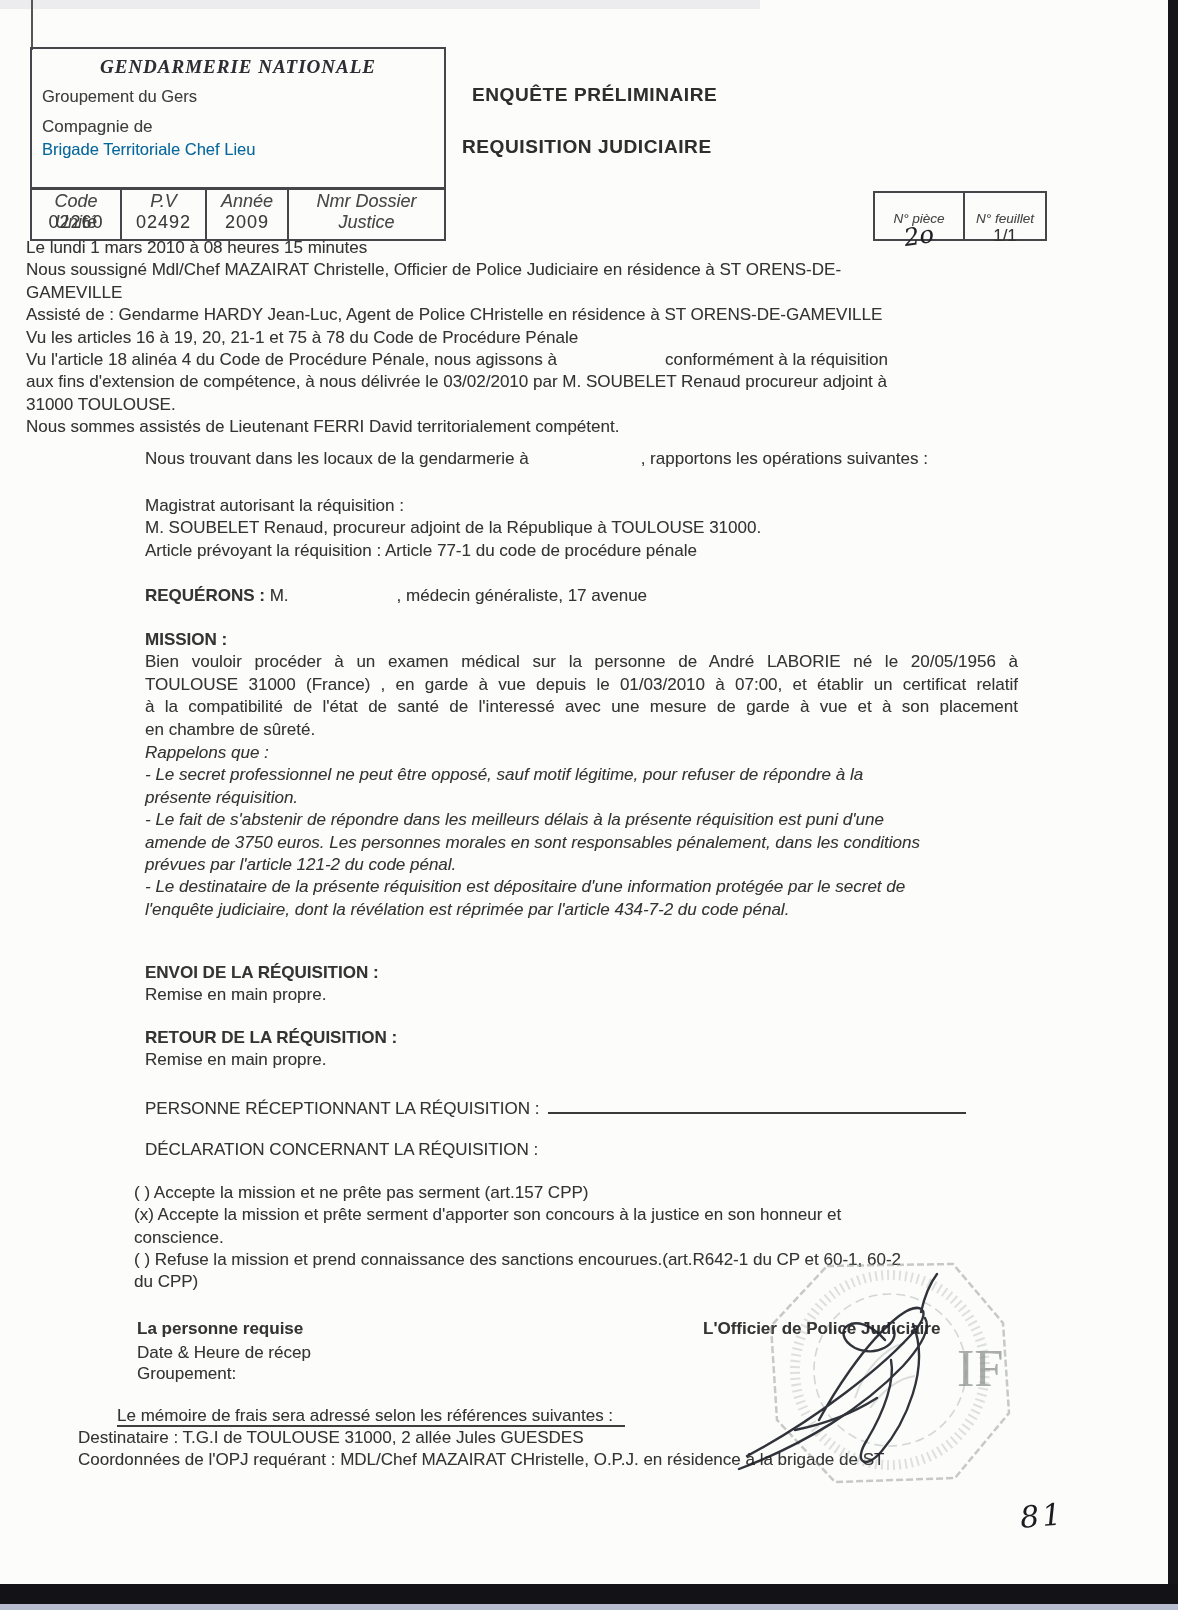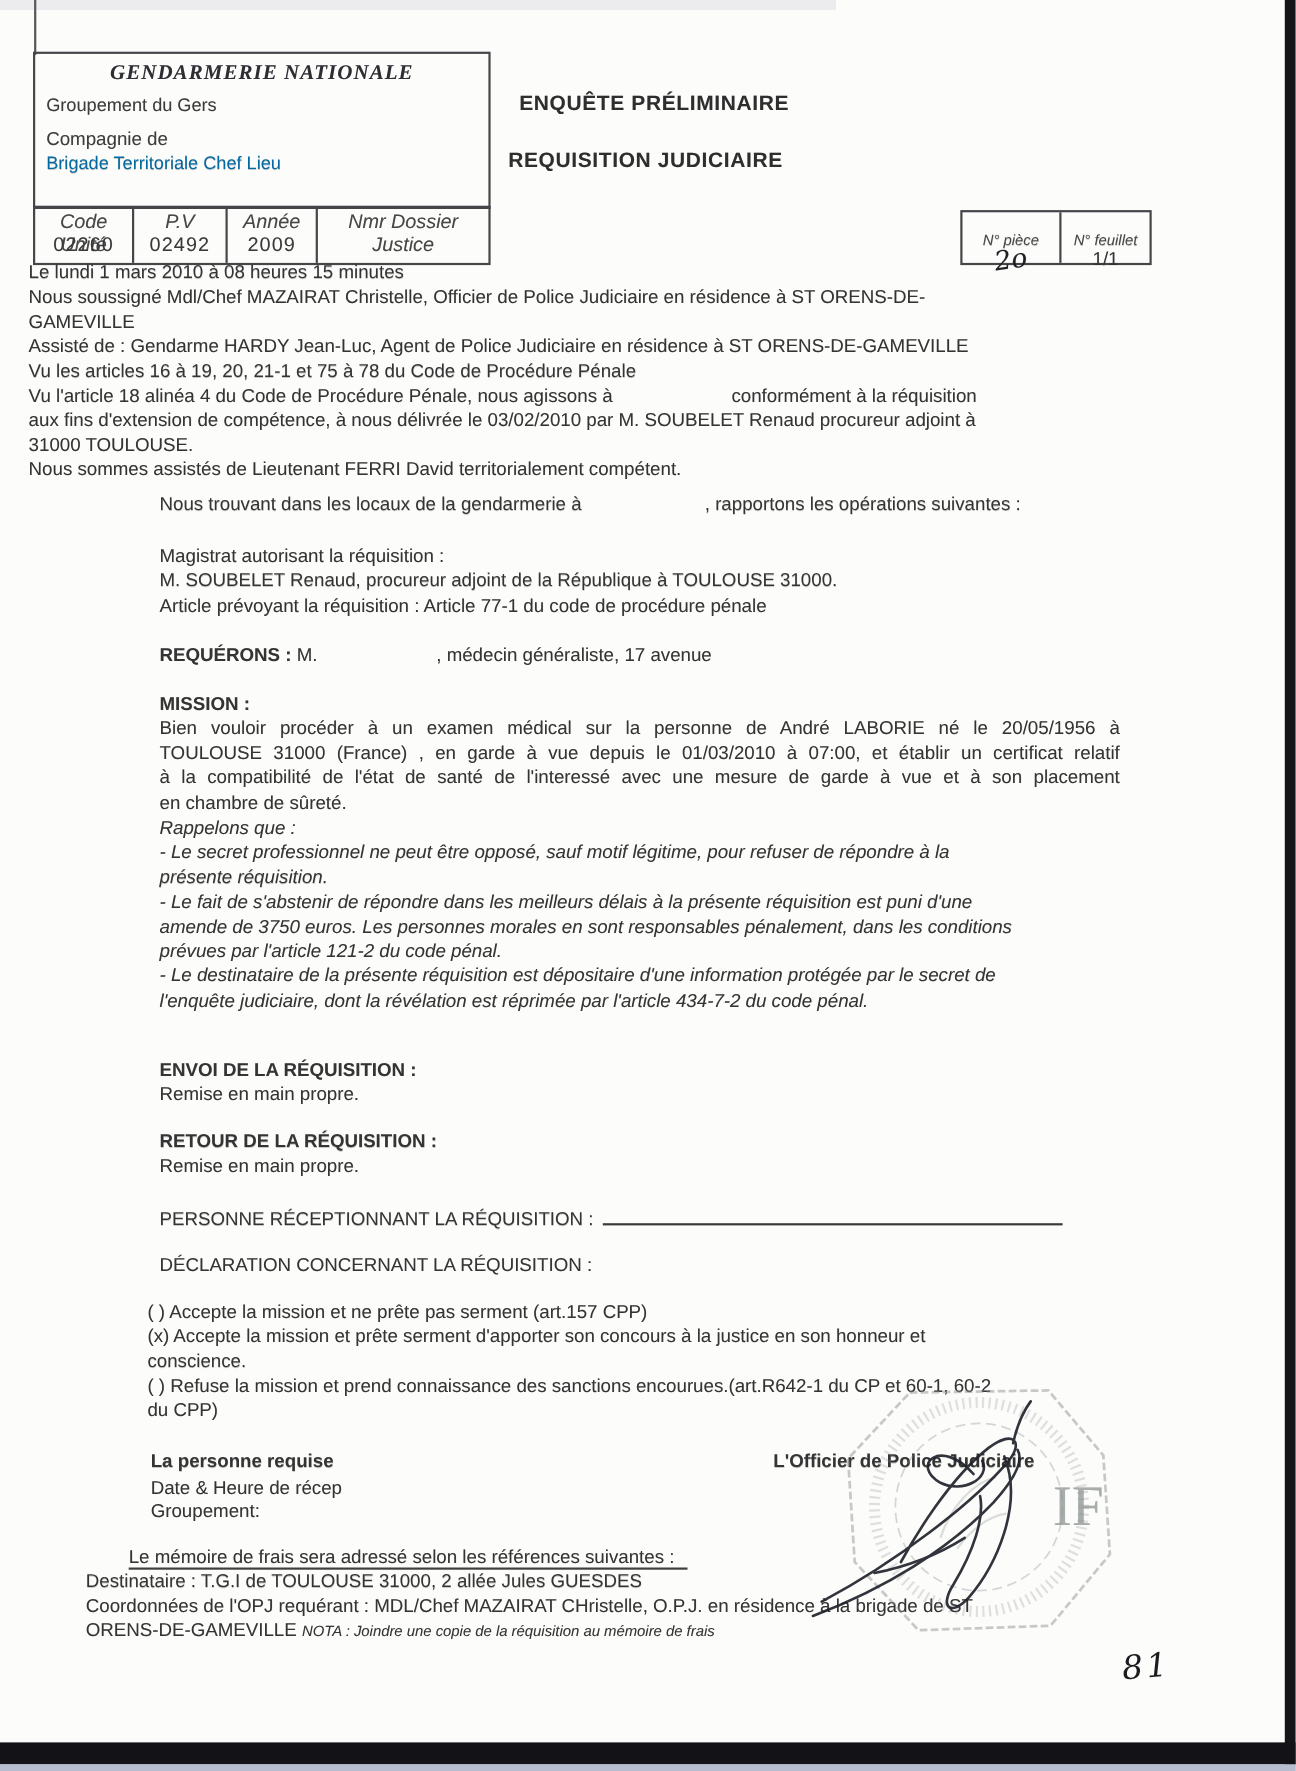--- a/index.html
+++ b/index.html
@@ -112,21 +112,21 @@
     <div class="pcell p2">
       <div class="plabel">N° feuillet</div>
       <div class="pval">1/1</div>
     </div>
   </div>
 
   <div class="block" style="left:26px;top:237px;">
     <div>Le lundi 1 mars 2010 à 08 heures 15 minutes</div>
     <div>Nous soussigné Mdl/Chef MAZAIRAT Christelle, Officier de Police Judiciaire en résidence à ST ORENS-DE-</div>
     <div>GAMEVILLE</div>
-    <div>Assisté de : Gendarme HARDY Jean-Luc, Agent de Police Judiciaire en résidence à ST ORENS-DE-GAMEVILLE</div>
+    <div>Assisté de : Gendarme HARDY Jean-Luc, Agent de Police CHristelle en résidence à ST ORENS-DE-GAMEVILLE</div>
     <div>Vu les articles 16 à 19, 20, 21-1 et 75 à 78 du Code de Procédure Pénale</div>
     <div><span>Vu l'article 18 alinéa 4 du Code de Procédure Pénale, nous agissons à</span><span class="gap108"></span><span>conformément à la réquisition</span></div>
     <div>aux fins d'extension de compétence, à nous délivrée le 03/02/2010 par M. SOUBELET Renaud procureur adjoint à</div>
     <div>31000 TOULOUSE.</div>
     <div>Nous sommes assistés de Lieutenant FERRI David territorialement compétent.</div>
   </div>
 
   <div class="t" style="left:145px;top:448px;">
     <span>Nous trouvant dans les locaux de la gendarmerie à</span><span class="gap112"></span><span>, rapportons les opérations suivantes :</span>
   </div>
@@ -188,24 +188,20 @@
   <div class="t b" style="left:137px;top:1318px;">La personne requise</div>
   <div class="t b" style="left:703px;top:1318px;">L'Officier de Police Judiciaire</div>
   <div class="t" style="left:137px;top:1342px;">Date &amp; Heure de récep</div>
   <div class="t" style="left:137px;top:1363px;">Groupement:</div>
 
   <div class="t" style="left:117px;top:1405px;">
     <span class="memo-underline">Le mémoire de frais sera adressé selon les références suivantes :</span>
   </div>
   <div class="t" style="left:78px;top:1427px;">Destinataire : T.G.I de TOULOUSE 31000, 2 allée Jules GUESDES</div>
   <div class="t" style="left:78px;top:1449px;">Coordonnées de l'OPJ requérant : MDL/Chef MAZAIRAT CHristelle, O.P.J. en résidence à la brigade de ST</div>
-  <div class="t" style="left:78px;top:1471px;">
-    <span>ORENS-DE-GAMEVILLE</span>
-    <span class="nota">NOTA : Joindre une copie de la réquisition au mémoire de frais</span>
-  </div>
 
   <svg class="stamp-svg" width="300" height="255" viewBox="0 0 300 255">
     <g stroke="#8d9392" fill="none" opacity="0.6">
       <polygon points="92,18 218,16 268,75 274,165 220,230 100,234 42,172 36,78" stroke-width="2.5" stroke-dasharray="7 3" opacity="0.8"></polygon>
       <circle cx="155" cy="122" r="95" stroke-width="10" stroke-dasharray="2 4" opacity="0.45"></circle>
       <circle cx="155" cy="122" r="76" stroke-width="1.6" stroke-dasharray="9 5" opacity="0.6"></circle>
       <path d="M 120 150 C 130 120, 150 100, 170 95 M 135 160 C 150 140, 165 130, 180 128" stroke-width="2" opacity="0.5"></path>
     </g>
     <text x="222" y="138" font-family="Liberation Serif, DejaVu Serif, serif" font-size="52" fill="#8d9392" opacity="0.75">IF</text>
     <g stroke="#20232b" fill="none" stroke-width="2.4" stroke-linecap="round" opacity="0.92">

